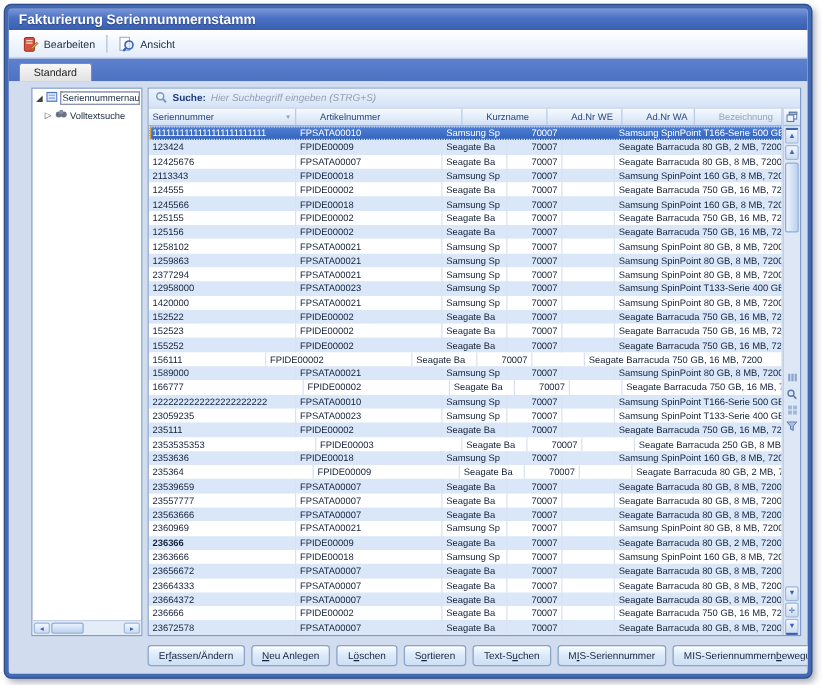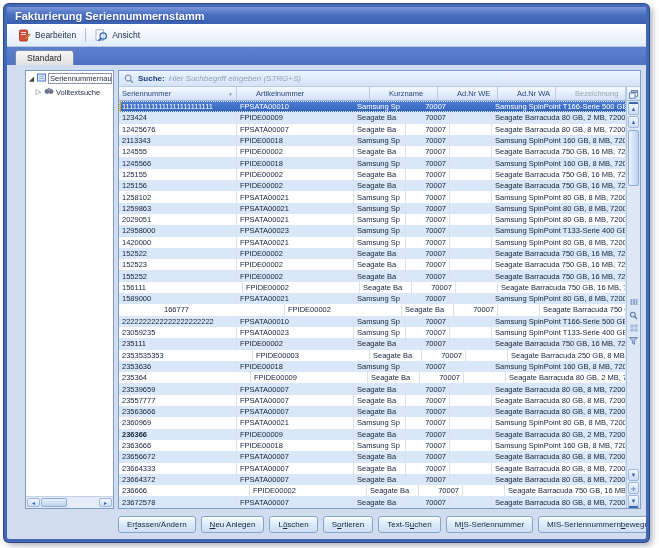--- a/index.html
+++ b/index.html
@@ -266,21 +266,21 @@
                 </div>
                 <div class="grow alt">
                   <div class="gcell" style="width: 118px;">1259863</div>
                   <div class="gcell" style="width: 117px;">FPSATA00021</div>
                   <div class="gcell" style="width: 52px;">Samsung Sp</div>
                   <div class="gcell num" style="width: 44px;">70007</div>
                   <div class="gcell" style="width: 42px;"></div>
                   <div class="gcell" style="flex: 1 1 0%;">Samsung SpinPoint 80 GB, 8 MB, 7200, S-</div>
                 </div>
                 <div class="grow">
-                  <div class="gcell" style="width: 118px;">2029051</div>
+                  <div class="gcell" style="width: 118px;">2377294</div>
                   <div class="gcell" style="width: 117px;">FPSATA00021</div>
                   <div class="gcell" style="width: 52px;">Samsung Sp</div>
                   <div class="gcell num" style="width: 44px;">70007</div>
                   <div class="gcell" style="width: 42px;"></div>
                   <div class="gcell" style="flex: 1 1 0%;">Samsung SpinPoint 80 GB, 8 MB, 7200, S-</div>
                 </div>
                 <div class="grow alt">
                   <div class="gcell" style="width: 118px;">12958000</div>
                   <div class="gcell" style="width: 117px;">FPSATA00023</div>
                   <div class="gcell" style="width: 52px;">Samsung Sp</div>
@@ -314,37 +314,37 @@
                 </div>
                 <div class="grow alt">
                   <div class="gcell" style="width: 118px;">155252</div>
                   <div class="gcell" style="width: 117px;">FPIDE00002</div>
                   <div class="gcell" style="width: 52px;">Seagate Ba</div>
                   <div class="gcell num" style="width: 44px;">70007</div>
                   <div class="gcell" style="width: 42px;"></div>
                   <div class="gcell" style="flex: 1 1 0%;">Seagate Barracuda 750 GB, 16 MB, 7200</div>
                 </div>
                 <div class="grow">
-                  <div class="gcell" style="width: 124px;">156111</div>
+                  <div class="gcell" style="width: 94px;">156111</div>
                   <div class="gcell" style="width: 117px;">FPIDE00002</div>
                   <div class="gcell" style="width: 52px;">Seagate Ba</div>
                   <div class="gcell num" style="width: 44px;">70007</div>
                   <div class="gcell" style="width: 42px;"></div>
                   <div class="gcell" style="flex: 1 1 0%;">Seagate Barracuda 750 GB, 16 MB, 7200</div>
                 </div>
                 <div class="grow alt">
                   <div class="gcell" style="width: 118px;">1589000</div>
                   <div class="gcell" style="width: 117px;">FPSATA00021</div>
                   <div class="gcell" style="width: 52px;">Samsung Sp</div>
                   <div class="gcell num" style="width: 44px;">70007</div>
                   <div class="gcell" style="width: 42px;"></div>
                   <div class="gcell" style="flex: 1 1 0%;">Samsung SpinPoint 80 GB, 8 MB, 7200, S-</div>
                 </div>
                 <div class="grow">
-                  <div class="gcell" style="width: 124px; margin-left: 42px;">166777</div>
+                  <div class="gcell" style="width: 124px;">166777</div>
                   <div class="gcell" style="width: 117px;">FPIDE00002</div>
                   <div class="gcell" style="width: 52px;">Seagate Ba</div>
                   <div class="gcell num" style="width: 44px;">70007</div>
                   <div class="gcell" style="width: 42px;"></div>
                   <div class="gcell" style="flex: 1 1 0%;">Seagate Barracuda 750 GB, 16 MB, 7200</div>
                 </div>
                 <div class="grow alt">
                   <div class="gcell" style="width: 118px;">2222222222222222222222</div>
                   <div class="gcell" style="width: 117px;">FPSATA00010</div>
                   <div class="gcell" style="width: 52px;">Samsung Sp</div>
@@ -458,21 +458,21 @@
                 </div>
                 <div class="grow alt">
                   <div class="gcell" style="width: 118px;">23664372</div>
                   <div class="gcell" style="width: 117px;">FPSATA00007</div>
                   <div class="gcell" style="width: 52px;">Seagate Ba</div>
                   <div class="gcell num" style="width: 44px;">70007</div>
                   <div class="gcell" style="width: 42px;"></div>
                   <div class="gcell" style="flex: 1 1 0%;">Seagate Barracuda 80 GB, 8 MB, 7200, NC</div>
                 </div>
                 <div class="grow">
-                  <div class="gcell" style="width: 131px;">236666</div>
+                  <div class="gcell" style="width: 118px;">236666</div>
                   <div class="gcell" style="width: 117px;">FPIDE00002</div>
                   <div class="gcell" style="width: 52px;">Seagate Ba</div>
                   <div class="gcell num" style="width: 44px;">70007</div>
                   <div class="gcell" style="width: 42px;"></div>
                   <div class="gcell" style="flex: 1 1 0%;">Seagate Barracuda 750 GB, 16 MB, 7200</div>
                 </div>
                 <div class="grow alt">
                   <div class="gcell" style="width: 118px;">23672578</div>
                   <div class="gcell" style="width: 117px;">FPSATA00007</div>
                   <div class="gcell" style="width: 52px;">Seagate Ba</div>

